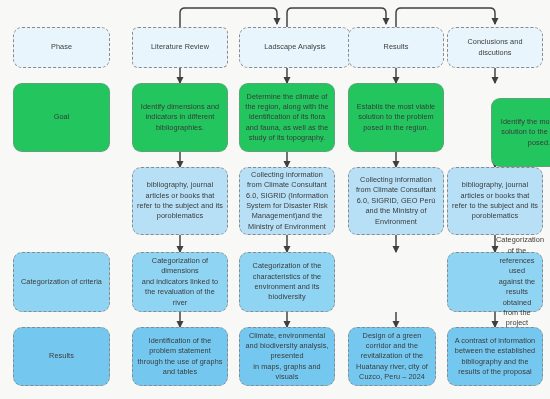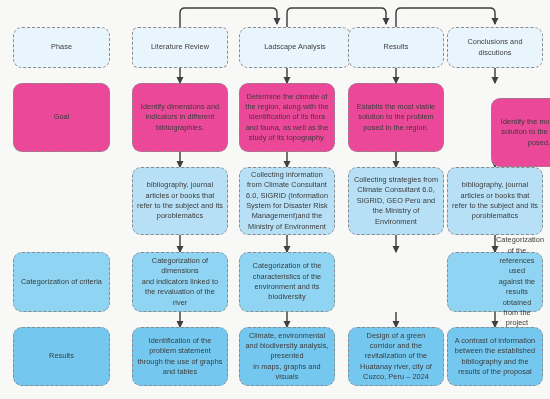--- a/index.html
+++ b/index.html
@@ -40,21 +40,21 @@
     color: #3a3a3a;
     font-size: 7.3px;
     line-height: 1.42;
     padding: 3px 4px;
     z-index: 2;
     letter-spacing: 0.01em;
   }
   .node span { display: block; width: 100%; white-space: pre-line; }
   
   .tint-1 { background: #e9f5fc; }
-  .tint-2 { background: #ec4899; }
+  .tint-2 { background: #22c55e; }
   .tint-3 { background: #b7e0f6; }
   .tint-4 { background: #8fd4f2; }
   .tint-5 { background: #74c8ef; }
 </style>
 </head>
 <body>
 
 <div id="canvas">
 
   <svg id="connectors" viewBox="0 0 550 399">
@@ -139,23 +139,23 @@
 in maps, graphs and visuals</span>
   </div>
 
   <div class="node tint-1" style="left:348px; top:27px; width:96px; height:41px;">
     <span>Results</span>
   </div>
   <div class="node tint-2" style="left:348px; top:83px; width:96px; height:69px;">
     <span>Establis the most viable solution to the problem posed in the region.</span>
   </div>
   <div class="node tint-3" style="left:348px; top:167px; width:96px; height:68px;">
-    <span>Collecting strategies from Climate Consultant 6.0, SIGRID, GEO Perú and the Ministry of Environment</span>
+    <span>Collecting information from Climate Consultant 6.0, SIGRID, GEO Perú and the Ministry of Environment</span>
   </div>
-  <div class="node tint-5" style="left:348px; top:327px; width:96px; height:59px;">
+  <div class="node tint-5" style="left:348px; top:327px; width:88px; height:59px;">
     <span>Design of a green corridor and the revitalization of the Huatanay river, city of Cuzco, Peru – 2024</span>
   </div>
 
   <div class="node tint-1" style="left:447px; top:27px; width:96px; height:41px;">
     <span>Conclusions and discutions</span>
   </div>
   <div class="node tint-2" style="left:447px; top:98px; width:96px; height:69px;margin-left:44px;">
     <span>Identify the most viable solution to the problem posed.</span>
   </div>
   <div class="node tint-3" style="left:447px; top:167px; width:96px; height:68px;">

